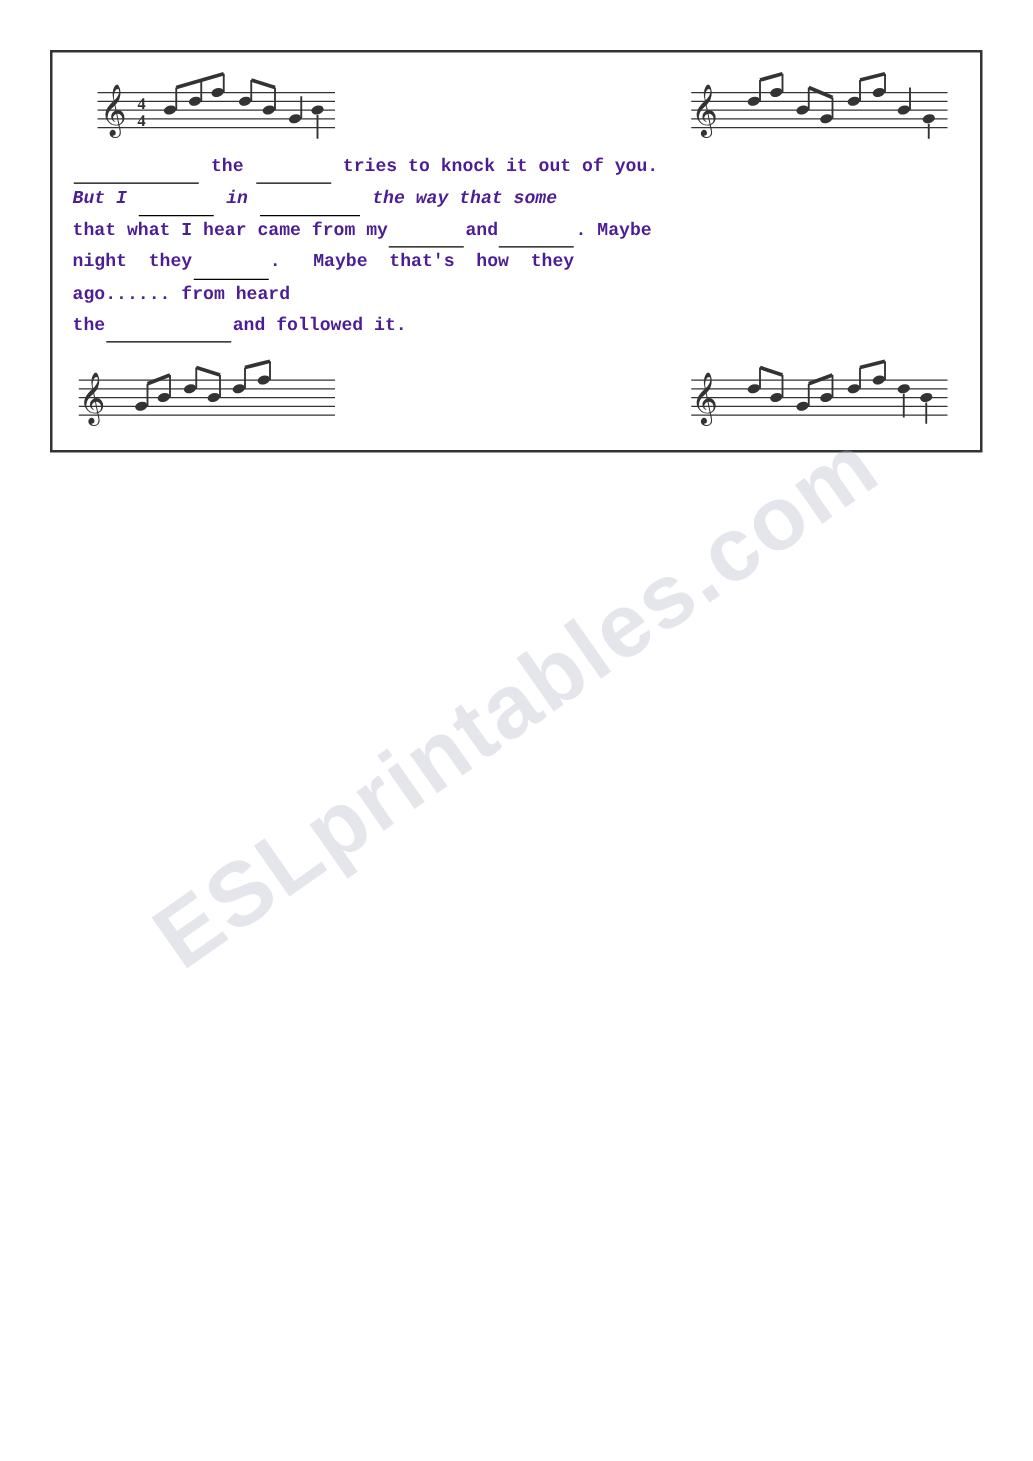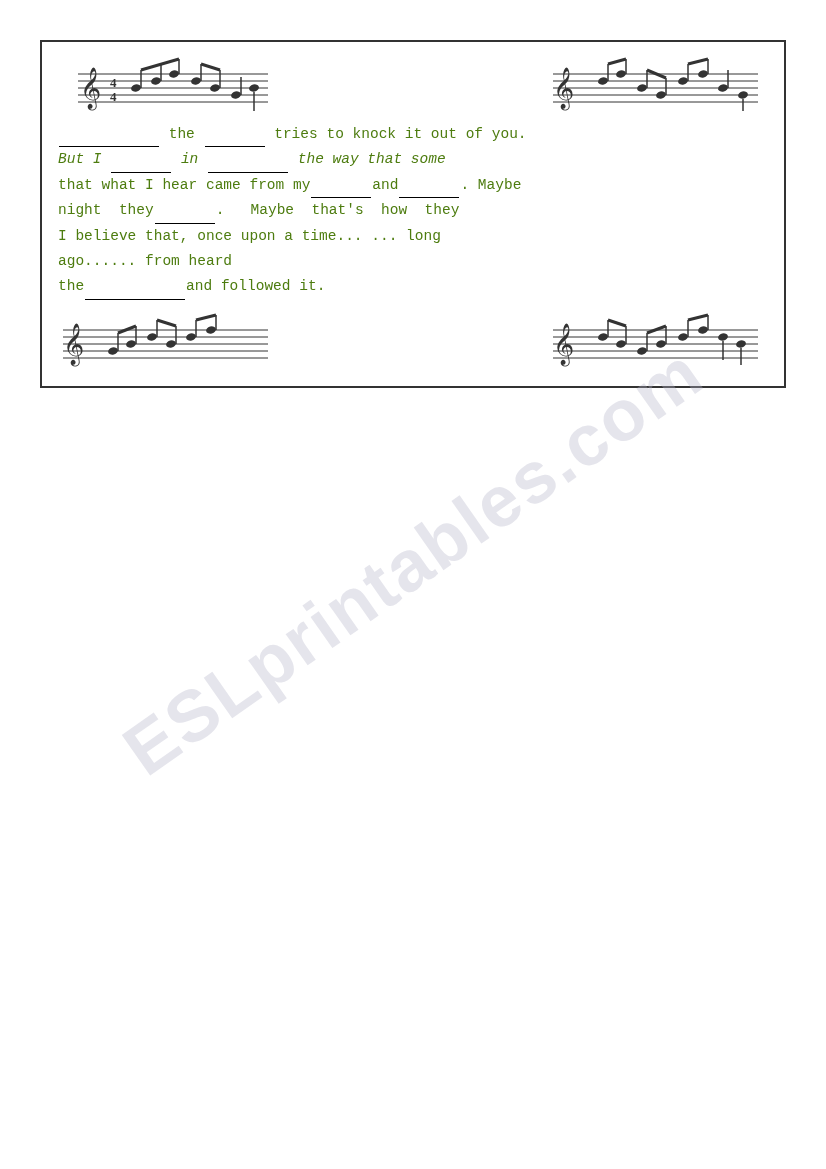--- a/index.html
+++ b/index.html
@@ -45,21 +45,22 @@
 
     .music-snippet svg {
       width: 100%;
       height: 100%;
     }
 
     .text-section {
       font-family: 'Courier New', Courier, monospace;
       font-size: 14.5px;
       line-height: 1.75;
-      color: #4d7c0f;
+      color: #4c1d95;
+      font-weight: bold;
     }
 
     .text-section p {
       margin: 0;
       padding: 0;
     }
 
     .blank {
       display: inline-block;
       border-bottom: 1.5px solid #000;
@@ -204,23 +205,20 @@
       <p>
         <span>that what I hear came from my</span><span class="blank blank-md"></span><span>and</span><span class="blank blank-md"></span><span>. Maybe</span>
       </p>
 
 
       <p>
         <span>night&nbsp; they</span><span class="blank blank-md"></span><span>.&nbsp;&nbsp; Maybe&nbsp; that's&nbsp; how&nbsp; they</span>
       </p>
 
 
-      <p>
-        <span>I believe that, once upon a time... ... long</span>
-      </p>
 
       <p>
         <span>ago......      from      heard</span>
       </p>
 
       <p>
         <span>the</span><span class="blank blank-xl"></span><span>and followed it.</span>
       </p>
 
     </div>

